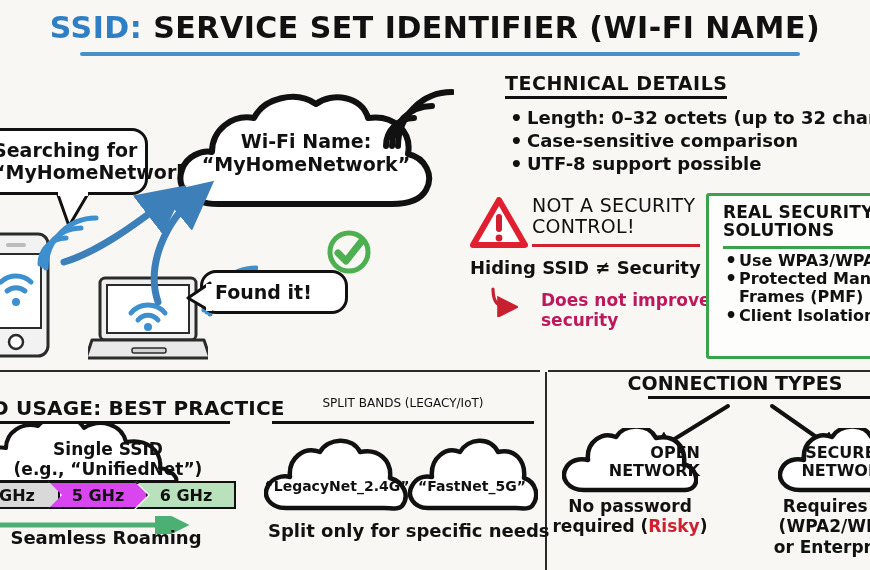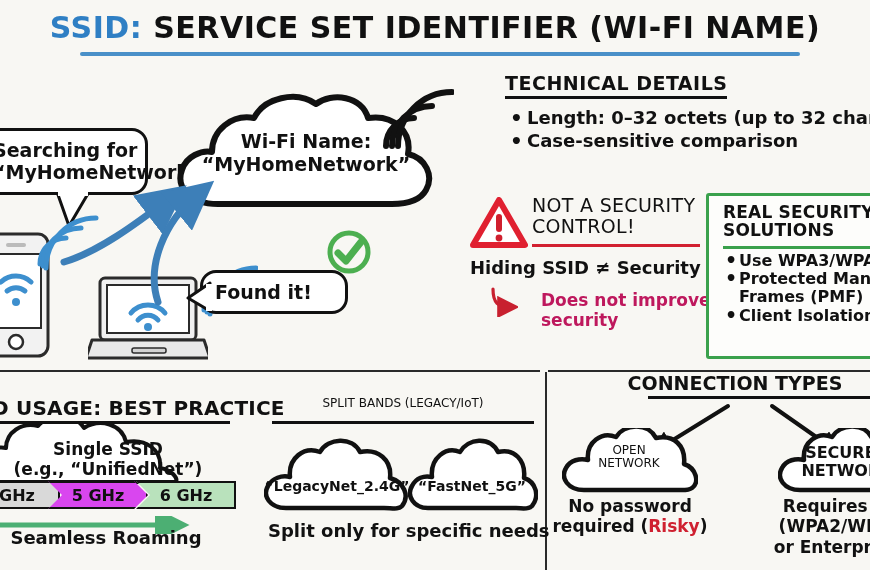--- a/index.html
+++ b/index.html
@@ -266,20 +266,21 @@
       </marker>
     </defs>
     <path d="M22,122 C10,86 28,42 62,14" fill="none" stroke="#3d7fb8" stroke-width="7" stroke-linecap="round" marker-end="url(#ahblue2)"></path>
   </svg>
 
   <div class="abs" id="tech">
     <h3>TECHNICAL DETAILS</h3>
     <ul>
       <li>Length: 0–32 octets (up to 32 chars)</li>
       <li>Case-sensitive comparison</li>
+      <li>UTF-8 support possible</li>
     </ul>
   </div>
 
   <div class="abs" id="warn">
     <svg id="warn-tri" width="58" height="52">
       <path d="M29,3 L55,48 L3,48 Z" fill="#fff" stroke="#e02030" stroke-width="6" stroke-linejoin="round"></path>
       <rect x="26" y="17" width="6" height="18" rx="3" fill="#d01f2e"></rect>
       <circle cx="29" cy="41" r="3.4" fill="#d01f2e"></circle>
     </svg>
     <div id="warn-head">
@@ -403,21 +404,21 @@
   </svg>
 
   <svg class="abs" style="left:562px; top:428px;" width="136" height="68">
     <path d="M22,62 C6,62 -2,50 4,40 C8,32 18,30 26,32
              C24,14 40,3 54,9
              C62,-4 86,-6 94,10
              C112,6 124,18 122,36
              C134,40 138,54 130,60
              C126,63 120,62 114,62 Z" fill="#fff" stroke="#111" stroke-width="4.5" stroke-linejoin="round"></path>
   </svg>
-  <div class="abs" style="left:558px; top:444px; width:142px; text-align:center; font-size:12px; font-weight:normal; line-height:1.1;">
+  <div class="abs" style="left:558px; top:444px; width:142px; text-align:right; font-size:16px; font-weight:bold; line-height:1.1;">
     <div>OPEN</div>
     <div>NETWORK</div>
   </div>
   <div class="conncap" style="left:552px; top:496px; width:156px;">
     <div>No password</div>
     <div>
       <span>required (</span><span class="risky">Risky</span><span>)</span>
     </div>
   </div>
 

